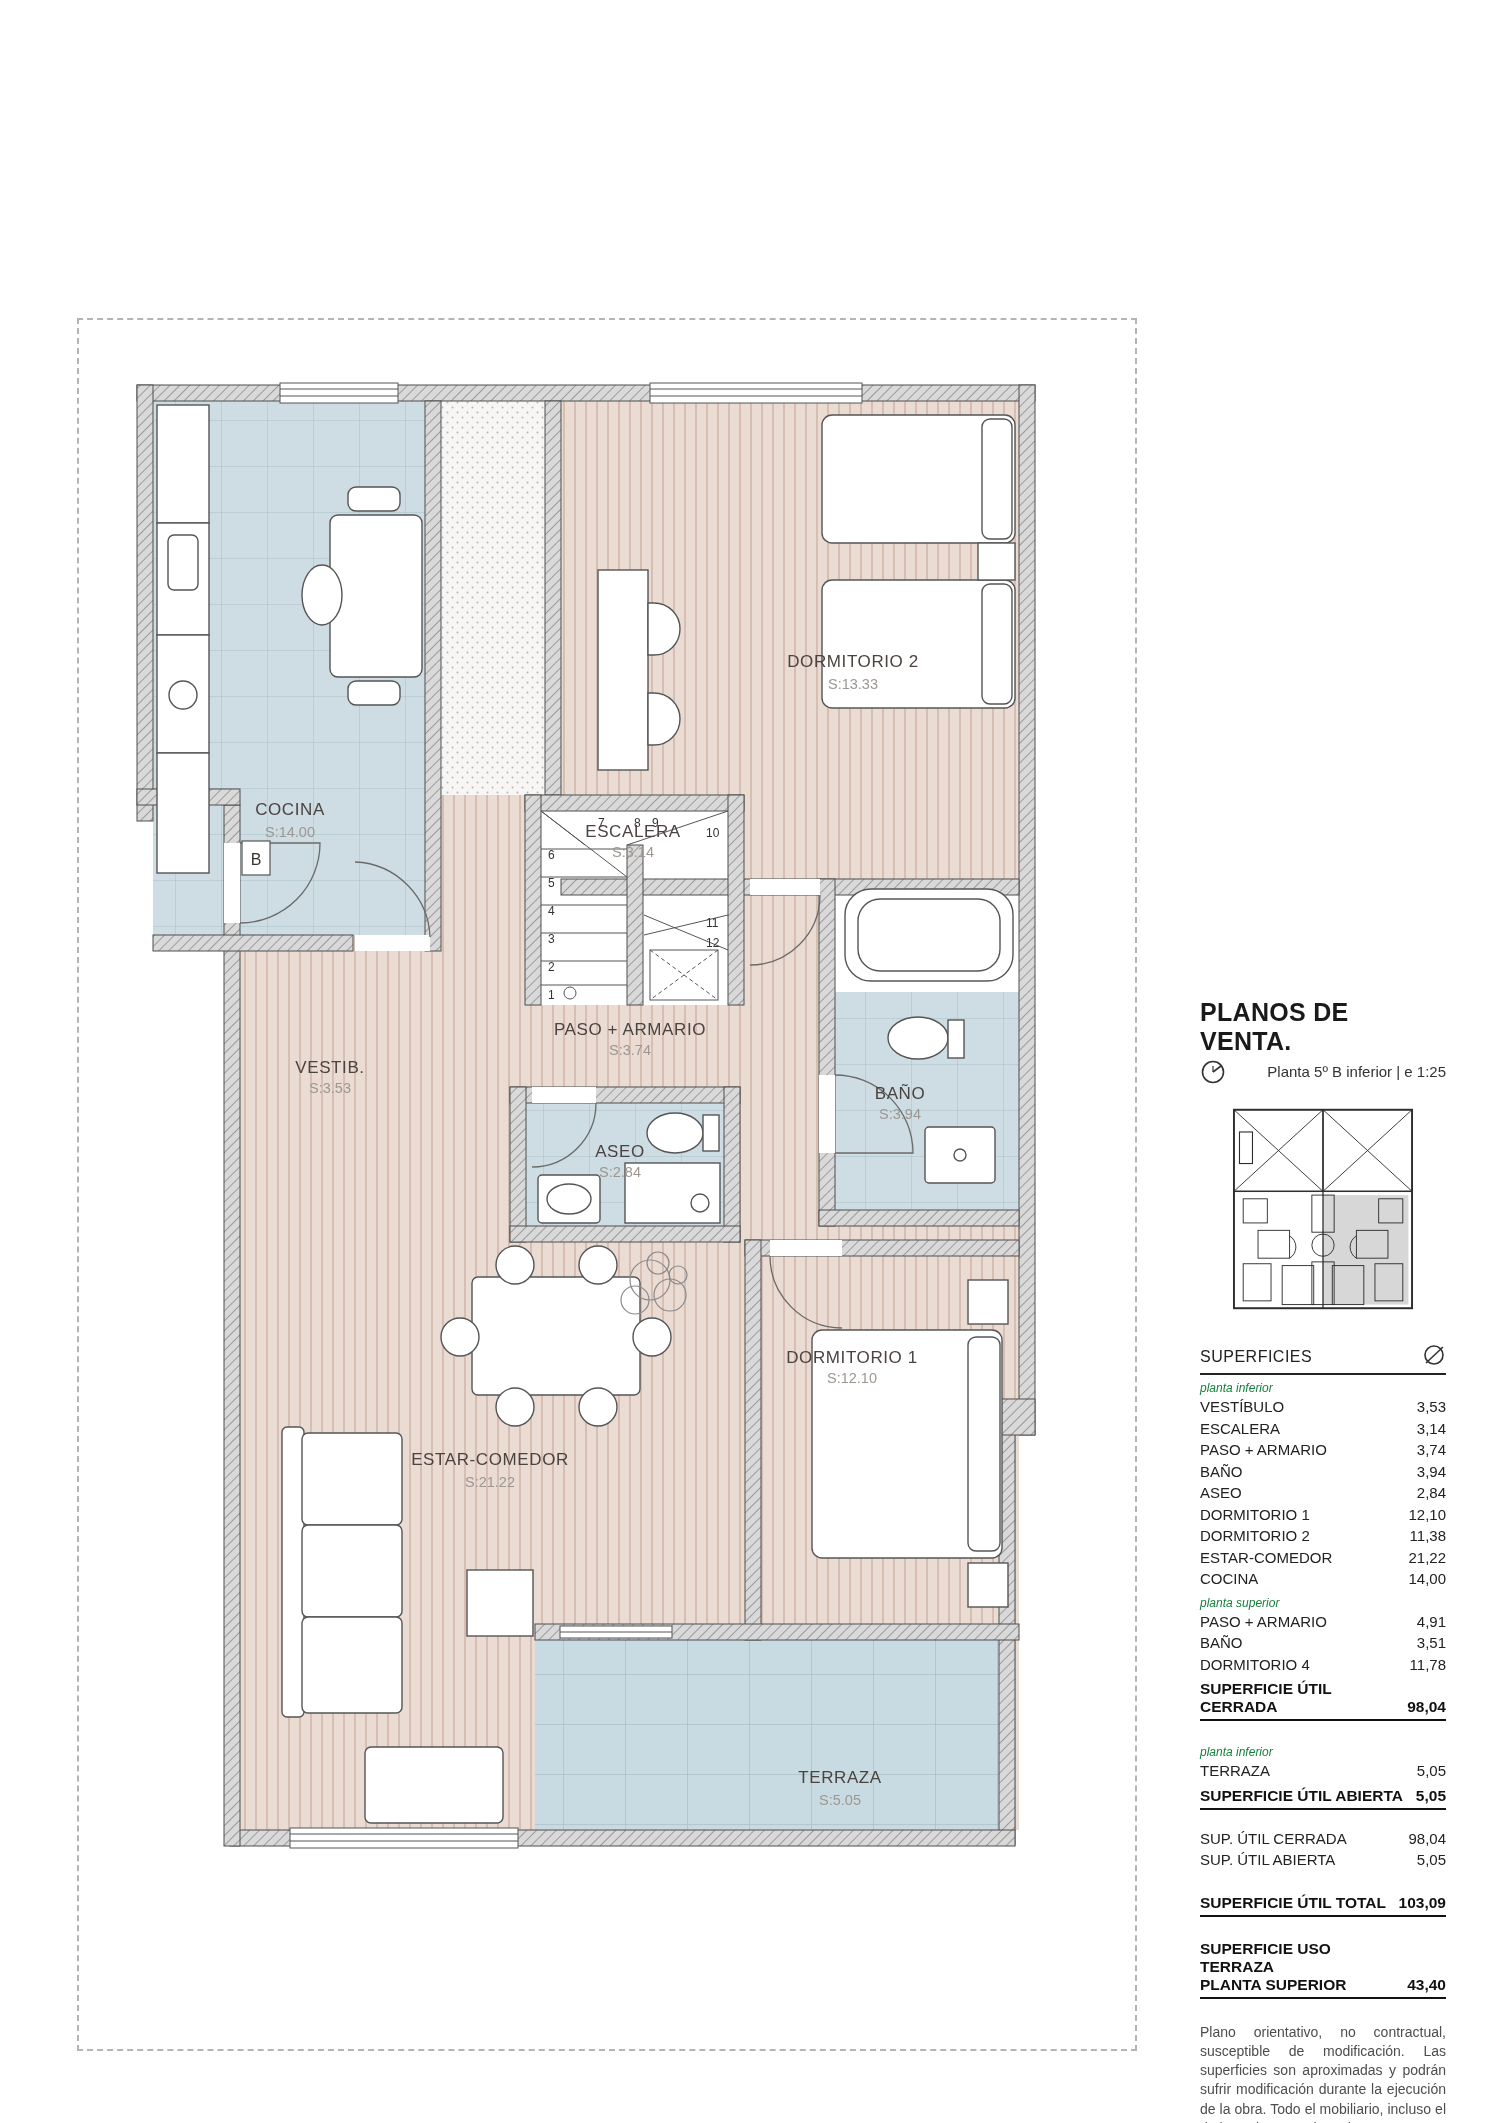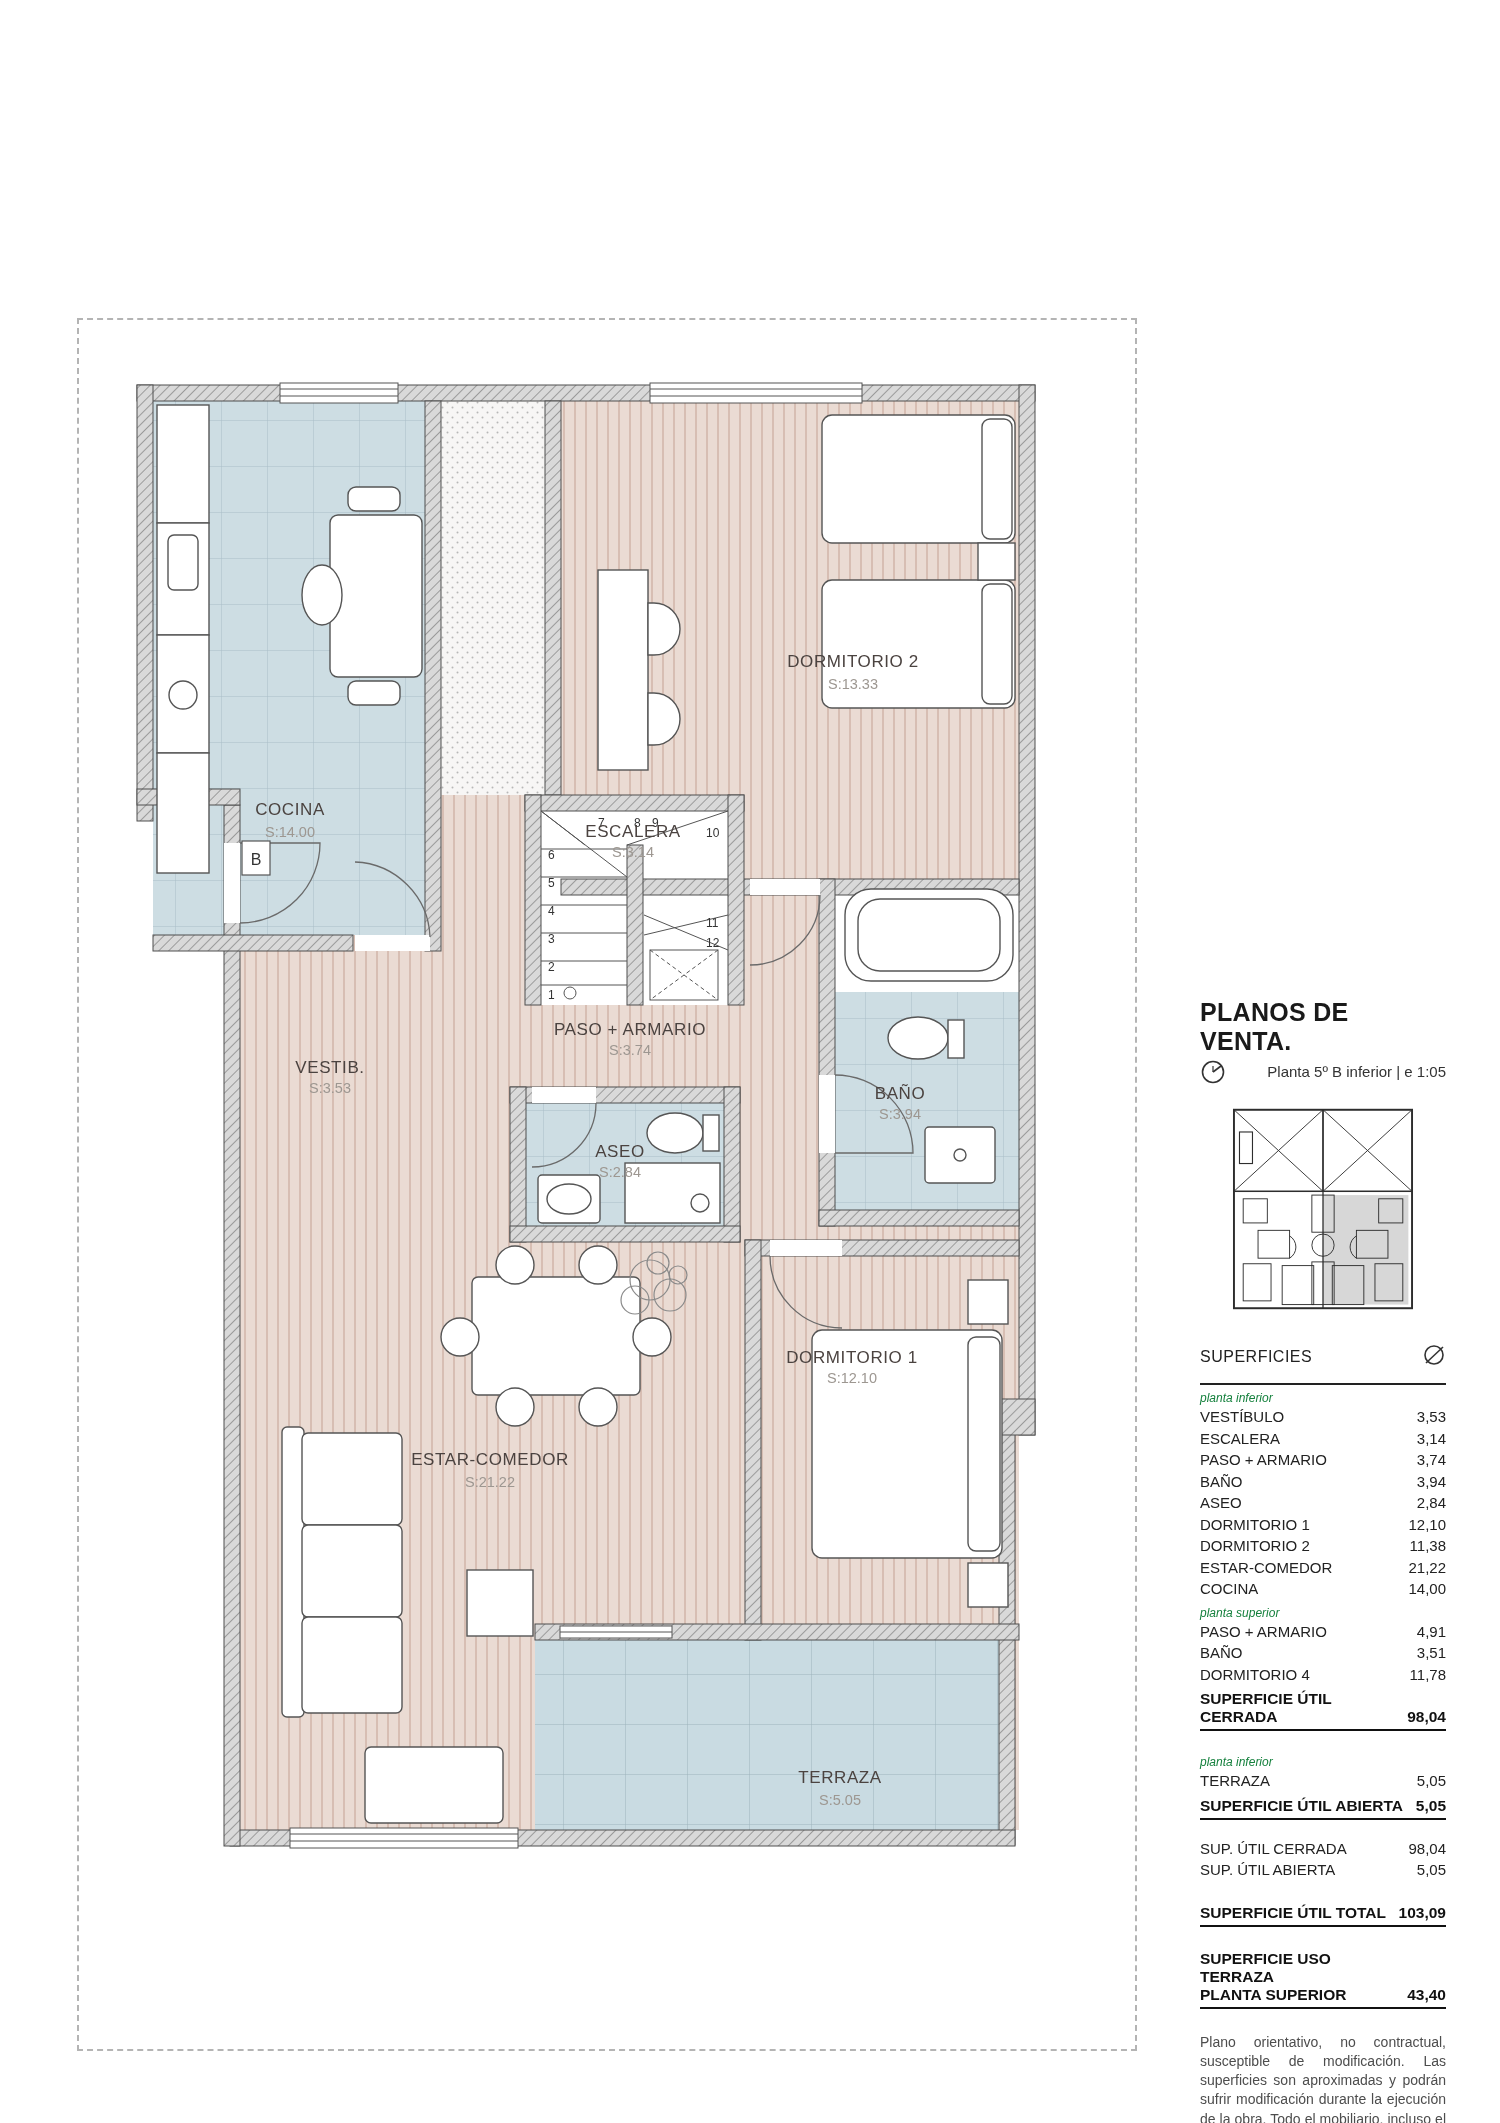--- a/index.html
+++ b/index.html
@@ -10,21 +10,21 @@
   
   #plan-wrap{position:absolute;left:130px;top:375px;width:910px;height:1490px;}
   
   #sidebar{position:absolute;left:1200px;top:998px;width:246px;color:#222;}
   #tb-title{font-size:25px;font-weight:bold;letter-spacing:.3px;color:#1a1a1a;}
   #tb-sub{display:flex;align-items:center;margin-top:2px;}
   #tb-sub .sub-txt{flex:1;text-align:right;font-size:15px;color:#333;}
   #keyplan{margin:22px 0 0 30px;}
   #surf{margin-top:26px;}
   .surf-head{display:flex;align-items:flex-end;justify-content:space-between;
-        border-bottom:2px solid #222;padding-bottom:17px;}
+        border-bottom:2px solid #222;padding-bottom:7px;}
   .surf-head .h-label{font-size:16px;letter-spacing:.5px;color:#222;}
   .grp-label{font-style:italic;font-size:12px;color:#15803d;margin:6px 0 1px 0;}
   .s-row{display:flex;justify-content:space-between;font-size:15px;line-height:21.5px;color:#222;}
   .s-row .val{text-align:right;}
   .s-total{display:flex;justify-content:space-between;font-size:15.5px;font-weight:bold;
         border-bottom:2.5px solid #111;padding:2px 0 3px 0;margin-top:3px;color:#111;align-items:flex-end;}
   .s-total.two-line{align-items:flex-end;}.spacer-m{height:18px;}
   #disclaimer{margin-top:24px;font-size:14px;line-height:1.38;color:#4d4d4d;text-align:justify;}
   svg text{font-family:"Liberation Sans",sans-serif;}
   .room-name{font-size:17px;fill:#4b4340;letter-spacing:.6px;}
@@ -270,21 +270,21 @@
   <div id="sidebar">
 
     <div id="tb-title">PLANOS DE VENTA.</div>
 
     <div id="tb-sub">
       <svg width="26" height="26">
         <circle cx="13" cy="14" r="10.5" fill="none" stroke="#333" stroke-width="1.6"></circle>
         <line x1="13" y1="14" x2="21" y2="8" stroke="#333" stroke-width="1.6"></line>
         <line x1="13" y1="14" x2="13" y2="8" stroke="#333" stroke-width="1.2"></line>
       </svg>
-      <div class="sub-txt">Planta 5º B inferior | e 1:05</div>
+      <div class="sub-txt">Planta 5º B inferior | e 1:25</div>
     </div>
 
     
     <svg id="keyplan" width="186" height="206" viewBox="0 0 200 222">
       <rect x="4" y="4" width="192" height="214" fill="none" stroke="#2e2e2e" stroke-width="2"></rect>
       <rect x="4" y="4" width="96" height="88" fill="none" stroke="#2e2e2e" stroke-width="1.4"></rect>
       <rect x="100" y="4" width="96" height="88" fill="none" stroke="#2e2e2e" stroke-width="1.4"></rect>
       <path d="M4,4 L100,92 M100,4 L4,92 M100,4 L196,92 M196,4 L100,92" stroke="#2e2e2e" stroke-width="1" fill="none"></path>
       <rect x="10" y="28" width="14" height="34" fill="none" stroke="#2e2e2e" stroke-width="1.2"></rect>
       <rect x="100" y="96" width="92" height="118" fill="#d7d7d7" stroke="none"></rect>

